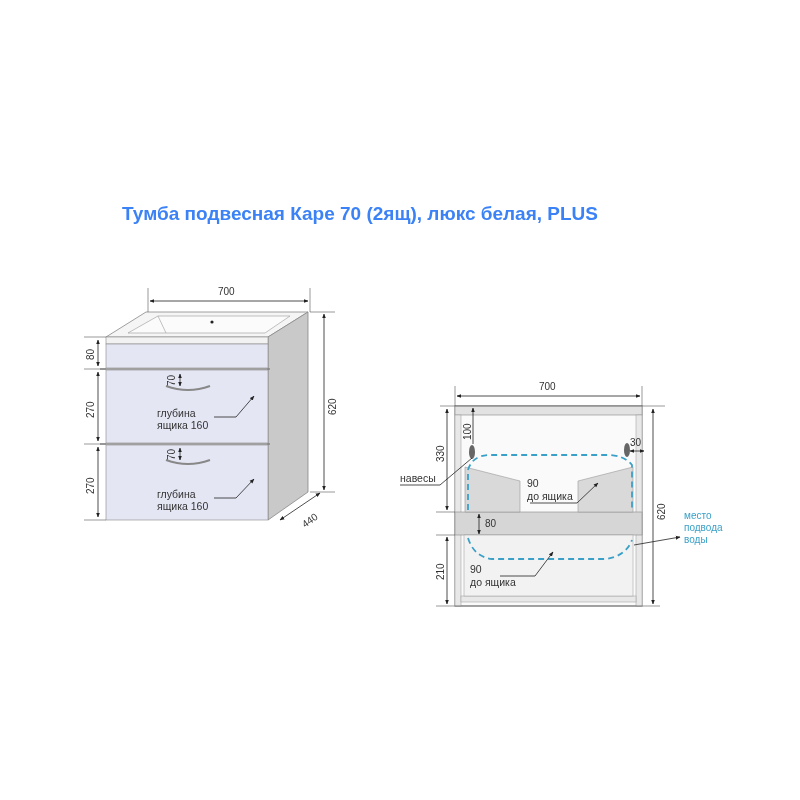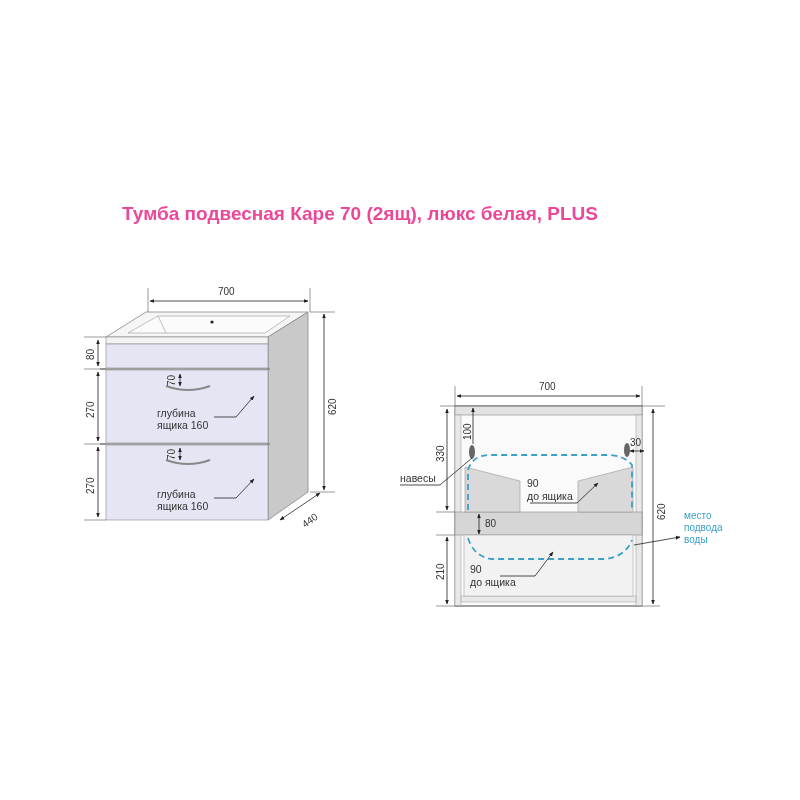--- a/index.html
+++ b/index.html
@@ -1,19 +1,19 @@
 <!DOCTYPE html>
 <html><head>
 <meta charset="utf-8">
 <style>
   html, body { margin: 0; padding: 0; background: #ffffff; }
   body { width: 800px; height: 800px; position: relative; overflow: hidden;
          font-family: "Liberation Sans", sans-serif; }
   .title { position: absolute; left: 0; top: 203px; width: 720px; text-align: center;
-           font-family: "Liberation Sans", sans-serif; font-weight: bold; font-size: 19px; color: #ec4899; }
+           font-family: "Liberation Sans", sans-serif; font-weight: bold; font-size: 19px; color: #3b82f6; }
   svg { position: absolute; left: 0; top: 0; }
   svg text { font-family: "Liberation Sans", sans-serif; }
   .dim { font-size: 10px; fill: #333; }
   .lbl { font-size: 10.5px; fill: #333; }
   .blue { font-size: 10px; fill: #3aa0c8; }
 </style>
 </head>
 <body>
 
 <div class="title">Тумба подвесная Каре 70 (2ящ), люкс белая, PLUS</div>

